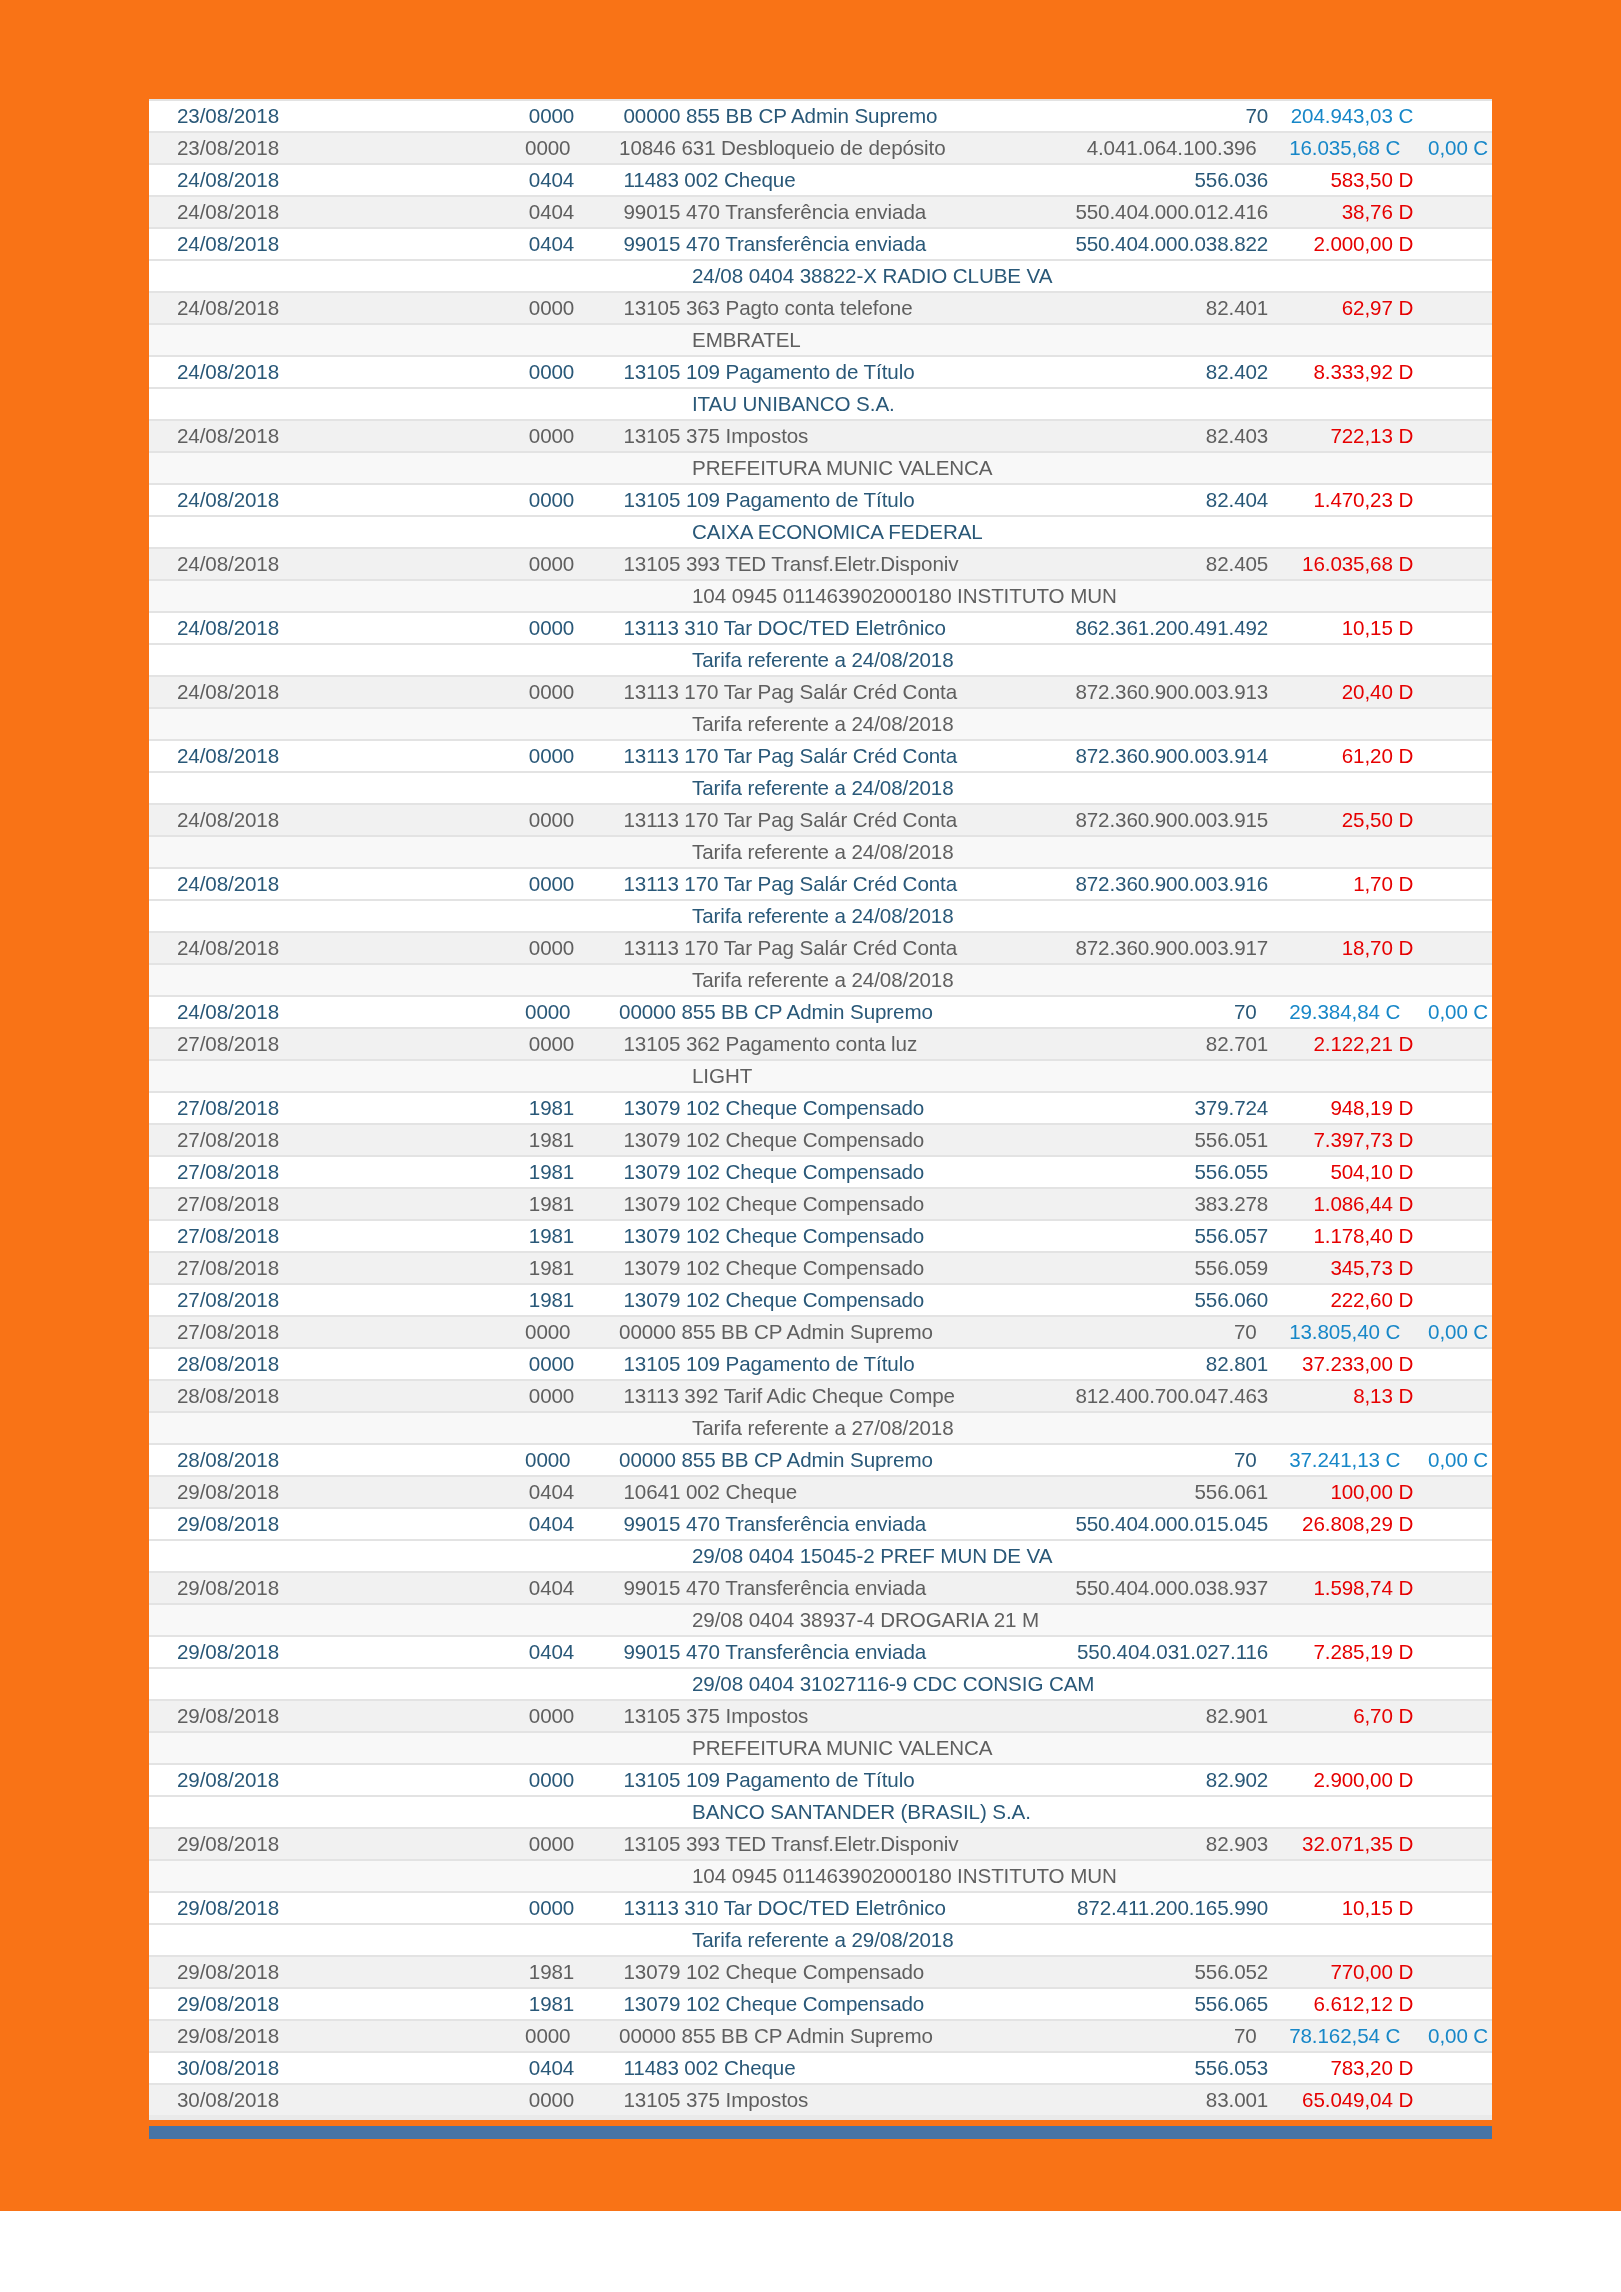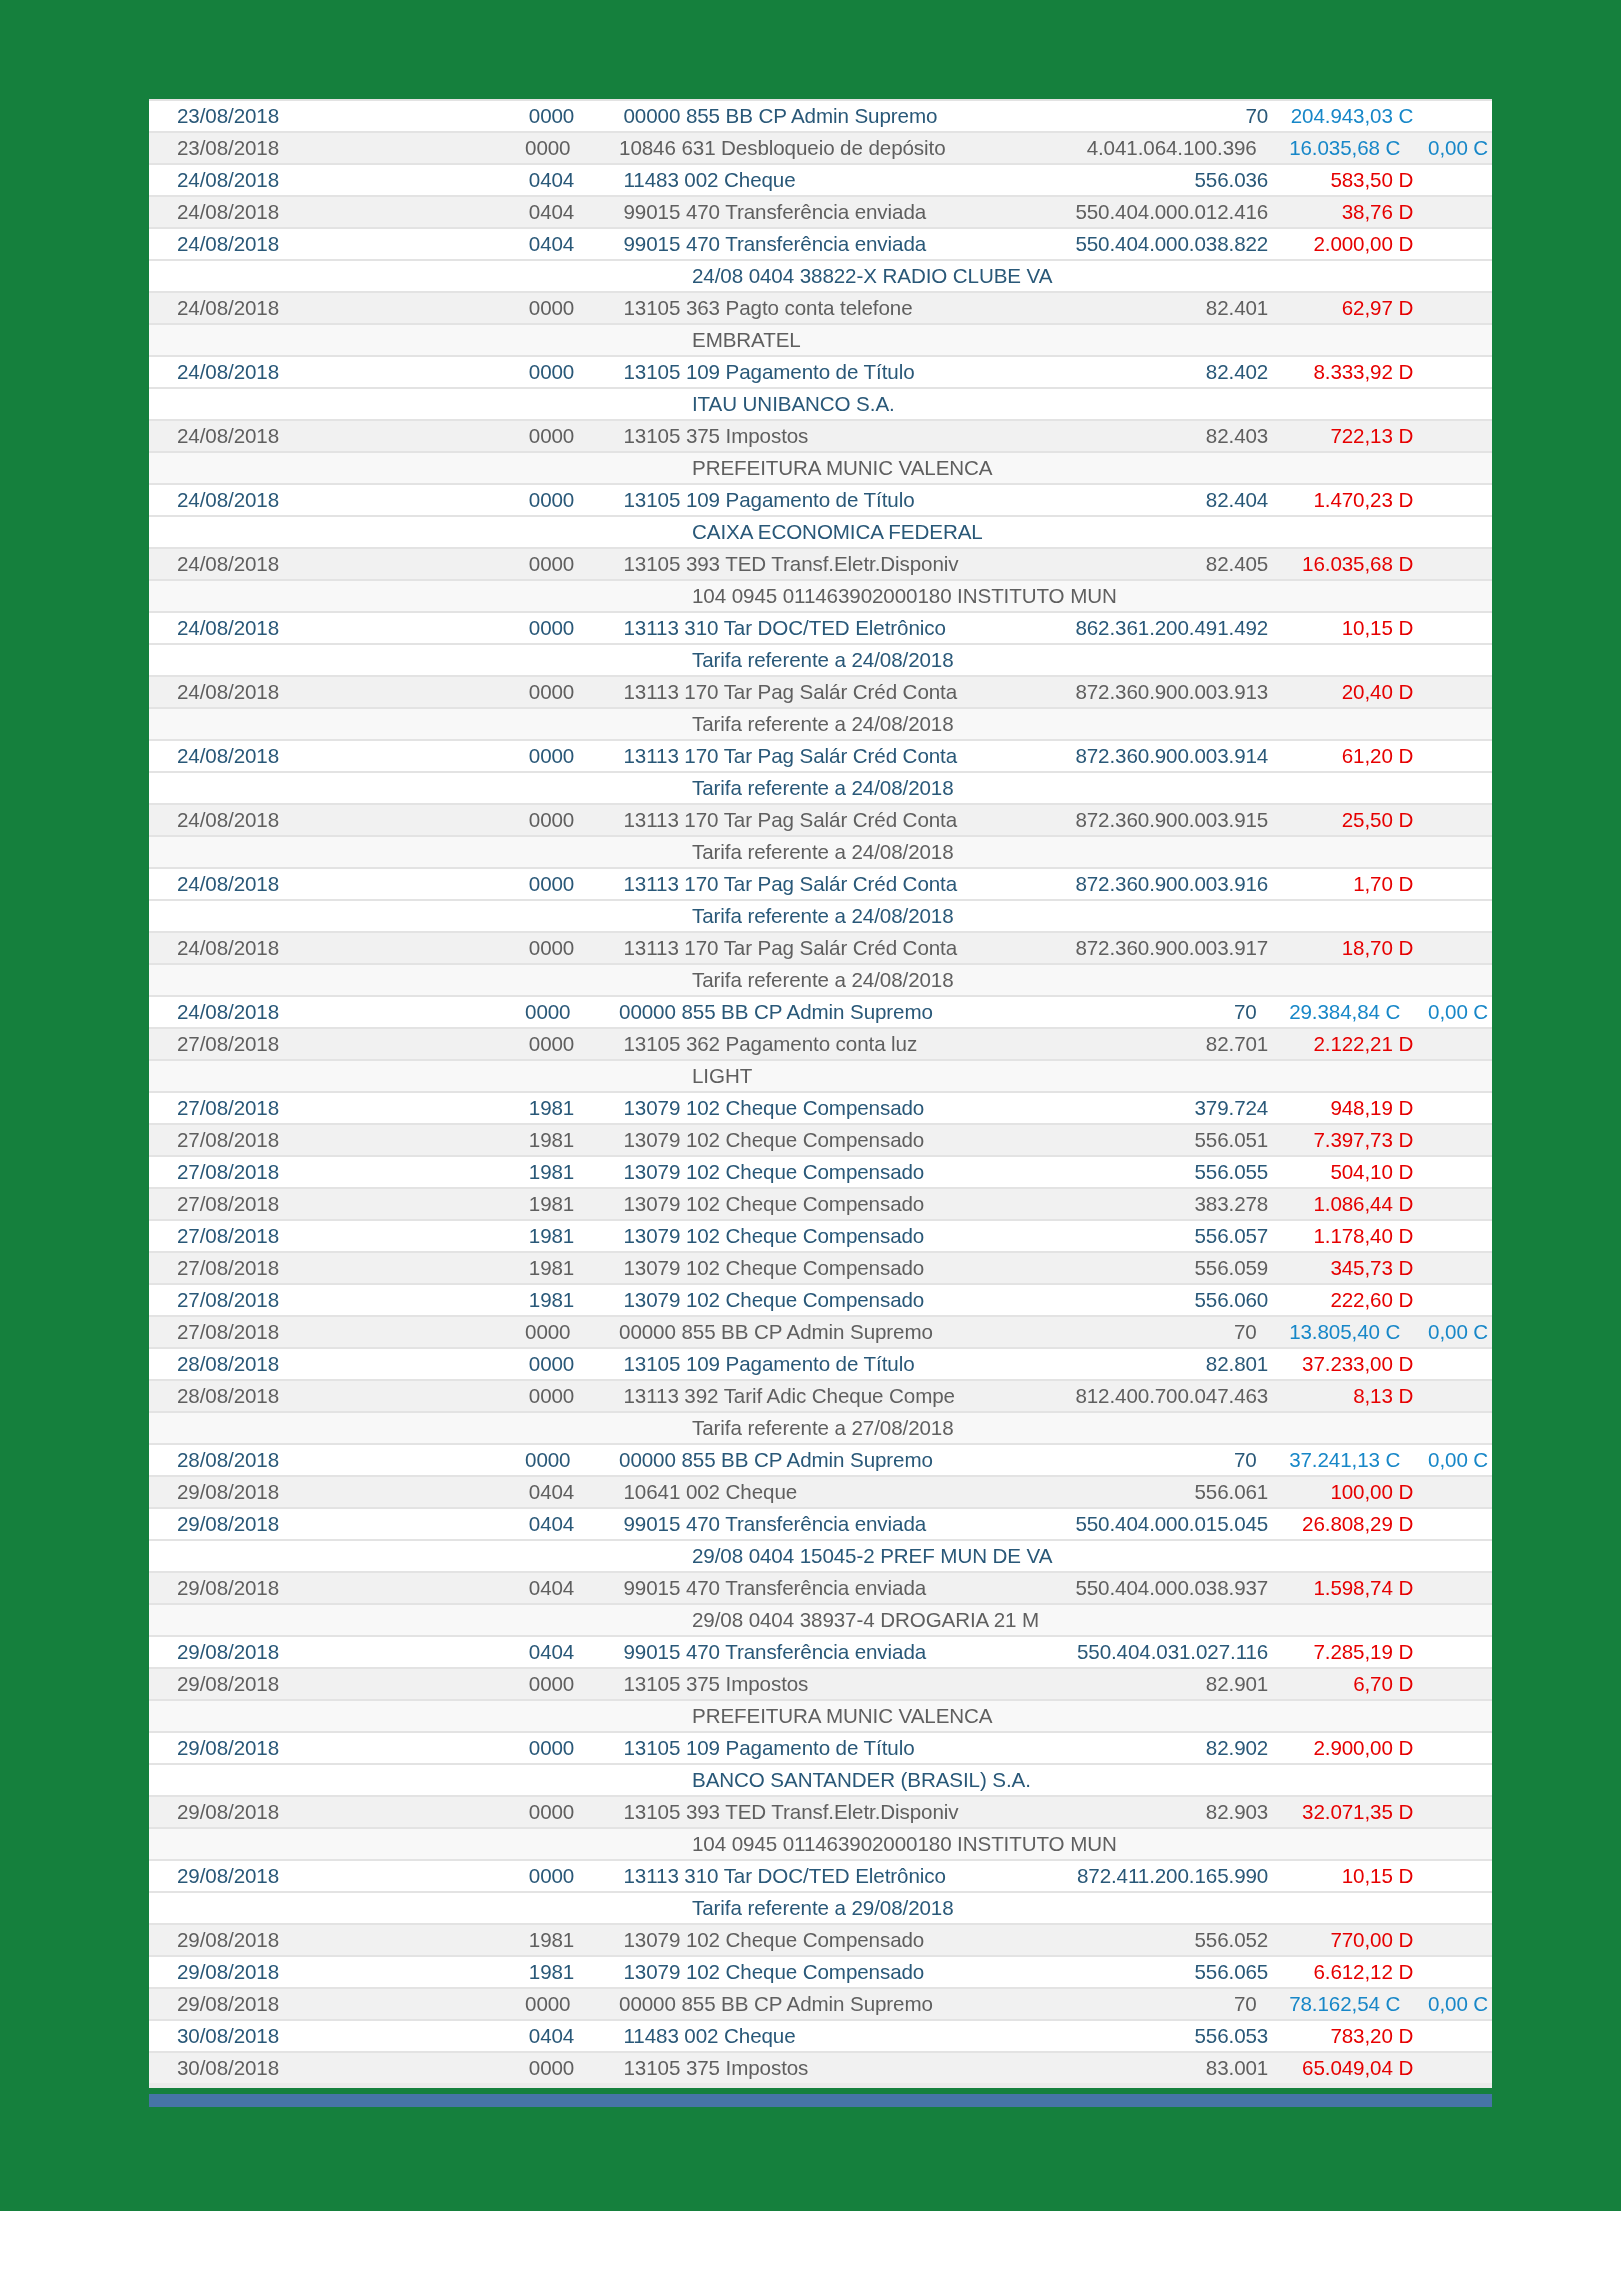--- a/index.html
+++ b/index.html
@@ -5,21 +5,21 @@
   html, body {
     margin: 0;
     padding: 0;
     background: #ffffff;
     font-family: "Liberation Sans", "DejaVu Sans", sans-serif;
   }
   .page {
     position: relative;
     width: 1621px;
     height: 2211px;
-    background: #15803d;
+    background: #f97316;
     overflow: hidden;
   }
   .statement {
     position: absolute;
     left: 149px;
     top: 99px;
     width: 1343px;
   }
   .row {
     display: flex;
@@ -417,20 +417,23 @@
 
   <div class="row main blue">
     <div class="cell c-date">29/08/2018</div>
     <div class="cell c-branch">0404</div>
     <div class="cell c-desc">99015 470 Transferência enviada</div>
     <div class="cell c-doc">550.404.031.027.116</div>
     <div class="cell c-val v-D">7.285,19 D</div>
     <div class="cell c-bal"></div>
   </div>
 
+  <div class="row cont blue">
+    <div class="cell c-cont">29/08 0404 31027116-9 CDC CONSIG CAM</div>
+  </div>
 
   <div class="row main gray">
     <div class="cell c-date">29/08/2018</div>
     <div class="cell c-branch">0000</div>
     <div class="cell c-desc">13105 375 Impostos</div>
     <div class="cell c-doc">82.901</div>
     <div class="cell c-val v-D">6,70 D</div>
     <div class="cell c-bal"></div>
   </div>
 

